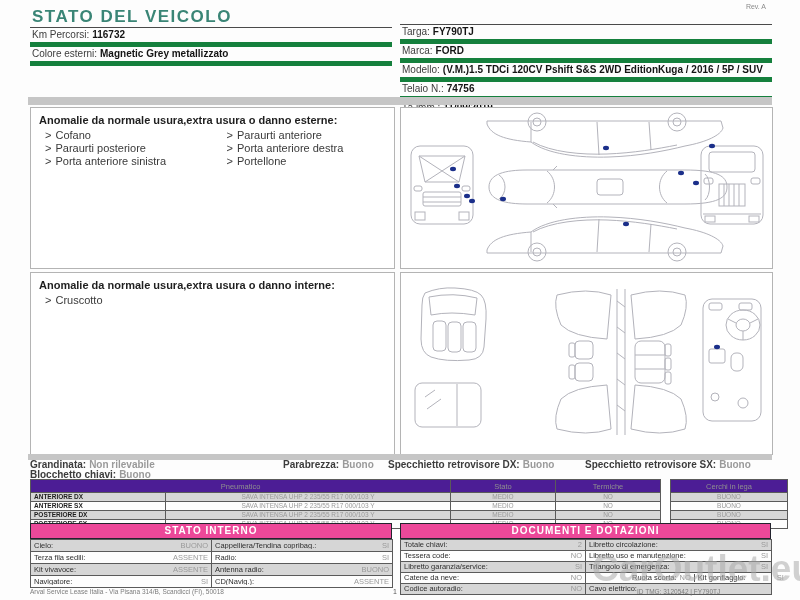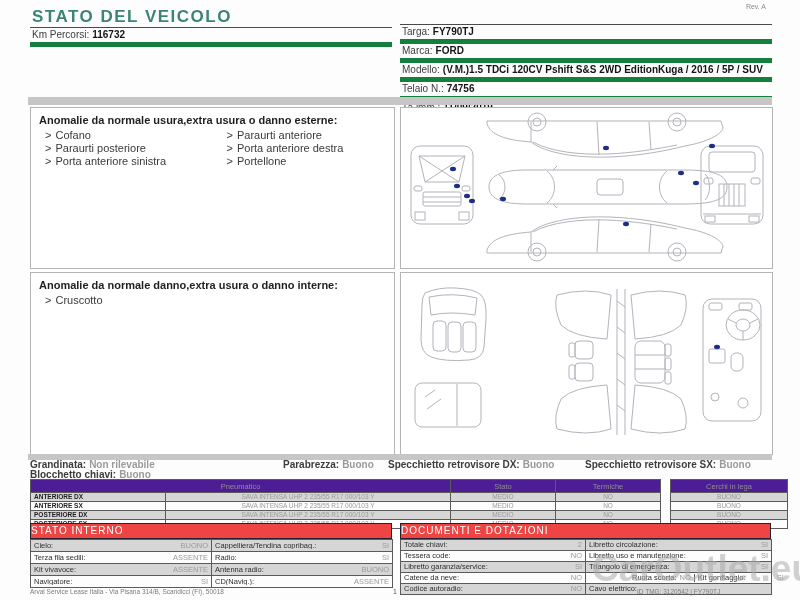--- a/index.html
+++ b/index.html
@@ -50,21 +50,21 @@
     font-weight:normal;height:10px;background:#4c1d95;}
   .tire-table td,.cerchi-table td{border:1px solid #5a5a5a;font-size:6.5px;height:8px;
     line-height:8px;padding:0 3px;overflow:hidden;white-space:nowrap;}
   td.pos{font-weight:bold;color:#1e1e1e;}
   td.cv{text-align:center;color:#9a9a9a;}
   tr.shade td{background:#d6d6d6;}
   
   .panel{position:absolute;top:523px;}
   .panel-si{left:30px;width:362px;}
   .panel-doc{left:400px;width:371px;}
-  .panel-header{background:#ef4444;color:#fff;font-weight:normal;
+  .panel-header{background:#ec4899;color:#fff;font-weight:bold;text-align:center;
     font-size:10px;letter-spacing:1px;padding:1px 0 2px 0;border:1px solid #23232d;}
   .panel table{width:100%;}
   .panel-si td{border:1px solid #5a5a5a;height:11px;padding:0;}
   .panel-doc td{border:1px solid #5a5a5a;height:10px;padding:0;}
   .pair{display:flex;justify-content:space-between;align-items:center;padding:0 3px;
     font-size:7.5px;line-height:1;}
   .pair .lbl{color:#2e2e2e;white-space:nowrap;overflow:hidden;}
   .pair .val{color:#9a9a9a;white-space:nowrap;margin-left:3px;}
   .split{display:flex;margin-left:43px;}
   .split .pair{flex:1;}
@@ -80,20 +80,23 @@
 </head>
 <body>
 
 <div class="page-title">STATO DEL VEICOLO</div>
 <div class="rev">Rev. A</div>
 
 <div class="info-table info-left">
   <div class="info-row">
     <span class="lbl">Km Percorsi:</span><span class="val">116732</span>
   </div>
+  <div class="info-row">
+    <span class="lbl">Colore esterni:</span><span class="val">Magnetic Grey metallizzato</span>
+  </div>
 </div>
 
 <div class="info-table info-right">
   <div class="info-row">
     <span class="lbl">Targa:</span><span class="val">FY790TJ</span>
   </div>
   <div class="info-row">
     <span class="lbl">Marca:</span><span class="val">FORD</span>
   </div>
   <div class="info-row">
@@ -193,21 +196,21 @@
         <ellipse cx="311" cy="38" rx="3" ry="2.2" fill="#1b2f8a"></ellipse>
         <ellipse cx="280" cy="65" rx="3" ry="2.2" fill="#1b2f8a"></ellipse>
         <ellipse cx="295" cy="75" rx="3" ry="2.2" fill="#1b2f8a"></ellipse>
         <ellipse cx="102" cy="91" rx="3" ry="2.2" fill="#1b2f8a"></ellipse>
         <ellipse cx="225" cy="116" rx="3" ry="2.2" fill="#1b2f8a"></ellipse>
       </g>
   </svg>
 </div>
 
 <div class="box box-int-left">
-  <div class="anom-title">Anomalie da normale danno,extra usura o danno interne:</div>
+  <div class="anom-title">Anomalie da normale usura,extra usura o danno interne:</div>
   <div class="anom-cols">
     <div class="anom-col">
       <div class="anom-item"><span class="bullet">&gt;</span><span>Cruscotto</span></div>
     </div>
     <div class="anom-col"></div>
   </div>
 </div>
 
 <div class="box box-int-right">
   <svg width="369" height="179" viewBox="0 0 369 179">

